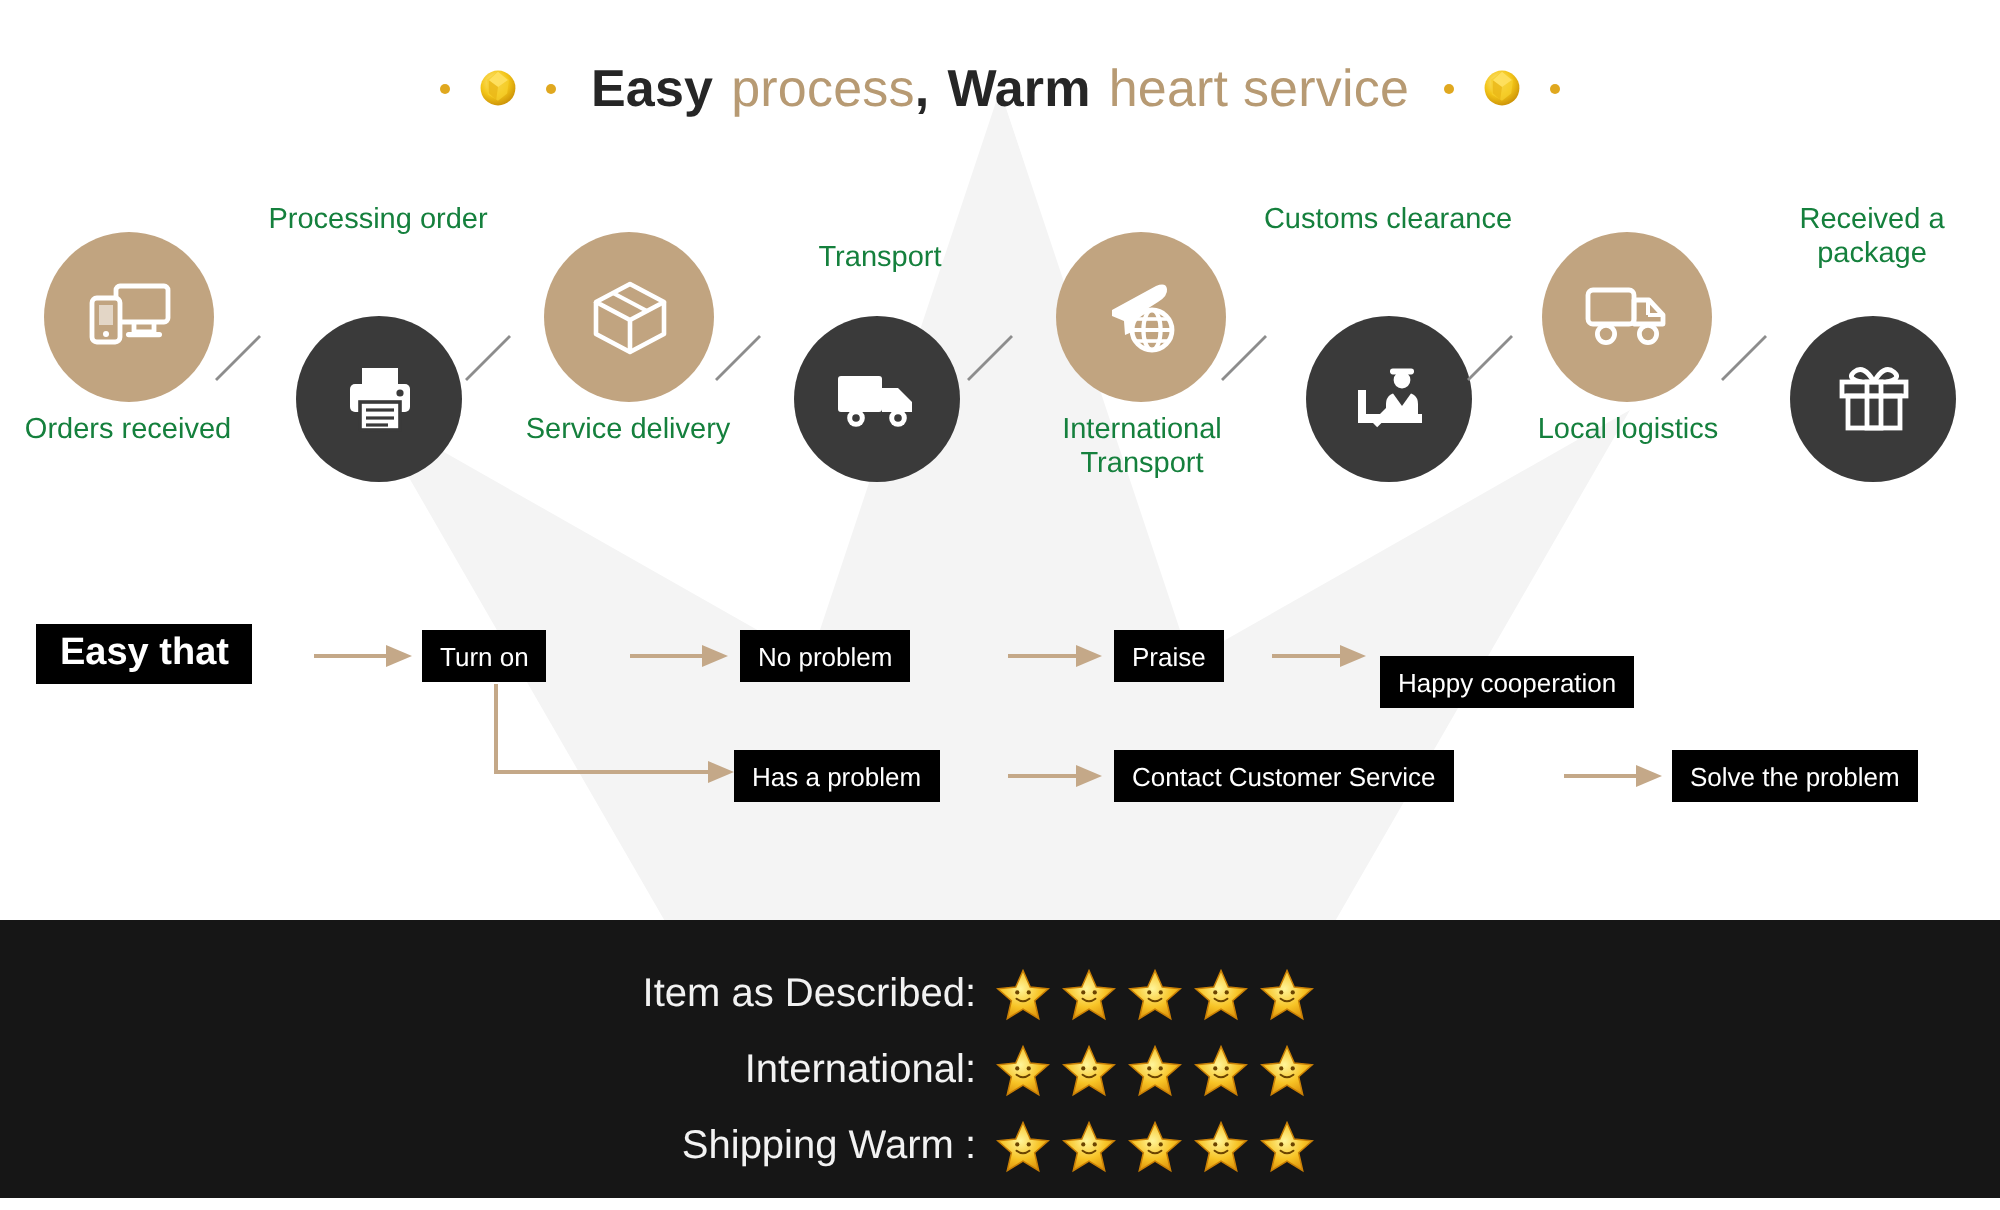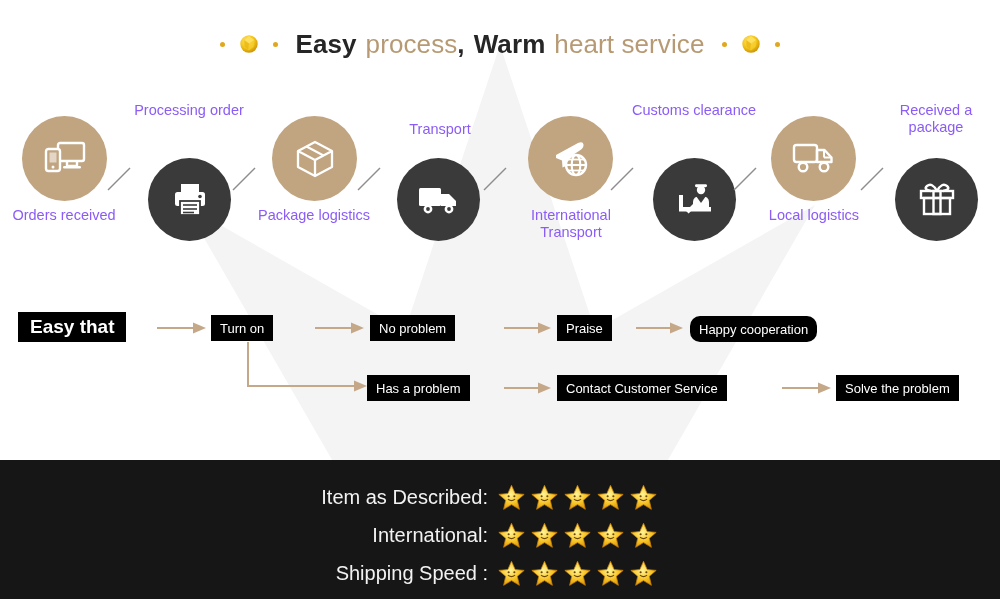--- a/index.html
+++ b/index.html
@@ -79,21 +79,21 @@
     justify-content: center;
   }
   .circle.tan  { background: #c1a480; }
   .circle.dark { background: #3a3a3a; }
   .node-label {
     position: absolute;
     width: 130px;
     text-align: center;
     font-size: 14.5px;
     line-height: 17px;
-    color: #8b5cf6;
+    color: #15803d;
     font-family: "Liberation Sans", sans-serif;
   }
   .connector {
     position: absolute;
     z-index: 1;
   }
 
   
   .flow {
     position: absolute;
@@ -257,21 +257,21 @@
 
     <div class="node">
       <div class="circle tan" style="left:272px; top:21px; width:85px; height:85px;">
         <svg width="42" height="42" viewBox="0 0 42 42">
           <polygon points="21,4 38,13 21,22 4,13" fill="none" stroke="#ffffff" stroke-width="2.3" stroke-linejoin="round"></polygon>
           <path d="M4 13 v16 l17 9 17-9 V13" fill="none" stroke="#ffffff" stroke-width="2.3" stroke-linejoin="round"></path>
           <line x1="21" y1="22" x2="21" y2="38" stroke="#ffffff" stroke-width="2.3"></line>
           <line x1="12.5" y1="8.5" x2="29.5" y2="17.5" stroke="#ffffff" stroke-width="2.1"></line>
         </svg>
       </div>
-      <div class="node-label" style="left:249px; top:112px;">Package logistics</div>
+      <div class="node-label" style="left:249px; top:112px;">Service delivery</div>
     </div>
 
     <div class="node">
       <div class="circle dark" style="left:397px; top:63px; width:83px; height:83px;">
         <svg width="44" height="34" viewBox="0 0 44 34">
           <rect x="2" y="5" width="22" height="18" rx="1.5" fill="#ffffff"></rect>
           <path d="M24 11 h8 l7 7 v5 h-15 z" fill="#ffffff"></path>
           <circle cx="11" cy="26" r="4.4" fill="#ffffff"></circle>
           <circle cx="11" cy="26" r="1.9" fill="#3a3a3a"></circle>
           <circle cx="32" cy="26" r="4.4" fill="#ffffff"></circle>
@@ -337,21 +337,21 @@
       <div class="node-label" style="left:871px; top:7px;">Received a package</div>
     </div>
   </div>
 
   <div class="flow">
 
     <div class="chip first" style="left:18px; top:22px;">Easy that</div>
     <div class="chip" style="left:211px; top:25px;">Turn on</div>
     <div class="chip" style="left:370px; top:25px;">No problem</div>
     <div class="chip" style="left:557px; top:25px;">Praise</div>
-    <div class="chip" style="left:690px; top:26px;border-radius:10px;">Happy cooperation</div>
+    <div class="chip" style="left:690px; top:38px;">Happy cooperation</div>
 
     <div class="chip" style="left:367px; top:85px;">Has a problem</div>
     <div class="chip" style="left:557px; top:85px;">Contact Customer Service</div>
     <div class="chip" style="left:836px; top:85px;">Solve the problem</div>
 
     <svg class="arrow" style="left:157px; top:30px;" width="50" height="16">
       <line x1="0" y1="8" x2="36" y2="8" stroke="#c4a888" stroke-width="2"></line>
       <polygon points="36,2.5 49,8 36,13.5" fill="#c4a888"></polygon>
     </svg>
     <svg class="arrow" style="left:315px; top:30px;" width="50" height="16">
@@ -457,21 +457,21 @@
         <svg class="star" viewBox="0 0 32 32">
           <polygon points="16,1.5 20.3,11.3 31,12.3 22.9,19.4 25.3,30 16,24.4 6.7,30 9.1,19.4 1,12.3 11.7,11.3" fill="url(#stg)" stroke="#c97f05" stroke-width="0.9"></polygon>
           <circle cx="12.6" cy="14.5" r="1.25" fill="#6b4400"></circle>
           <circle cx="19.4" cy="14.5" r="1.25" fill="#6b4400"></circle>
           <path d="M12.2 18.2 q3.8 3 7.6 0" fill="none" stroke="#6b4400" stroke-width="1.2" stroke-linecap="round"></path>
         </svg>
       </div>
     </div>
 
     <div class="rating-row">
-      <div class="rating-label">Shipping Speed :</div>
+      <div class="rating-label">Shipping Warm :</div>
       <div class="stars">
         <svg class="star" viewBox="0 0 32 32">
           <polygon points="16,1.5 20.3,11.3 31,12.3 22.9,19.4 25.3,30 16,24.4 6.7,30 9.1,19.4 1,12.3 11.7,11.3" fill="url(#stg)" stroke="#c97f05" stroke-width="0.9"></polygon>
           <circle cx="12.6" cy="14.5" r="1.25" fill="#6b4400"></circle>
           <circle cx="19.4" cy="14.5" r="1.25" fill="#6b4400"></circle>
           <path d="M12.2 18.2 q3.8 3 7.6 0" fill="none" stroke="#6b4400" stroke-width="1.2" stroke-linecap="round"></path>
         </svg>
         <svg class="star" viewBox="0 0 32 32">
           <polygon points="16,1.5 20.3,11.3 31,12.3 22.9,19.4 25.3,30 16,24.4 6.7,30 9.1,19.4 1,12.3 11.7,11.3" fill="url(#stg)" stroke="#c97f05" stroke-width="0.9"></polygon>
           <circle cx="12.6" cy="14.5" r="1.25" fill="#6b4400"></circle>

